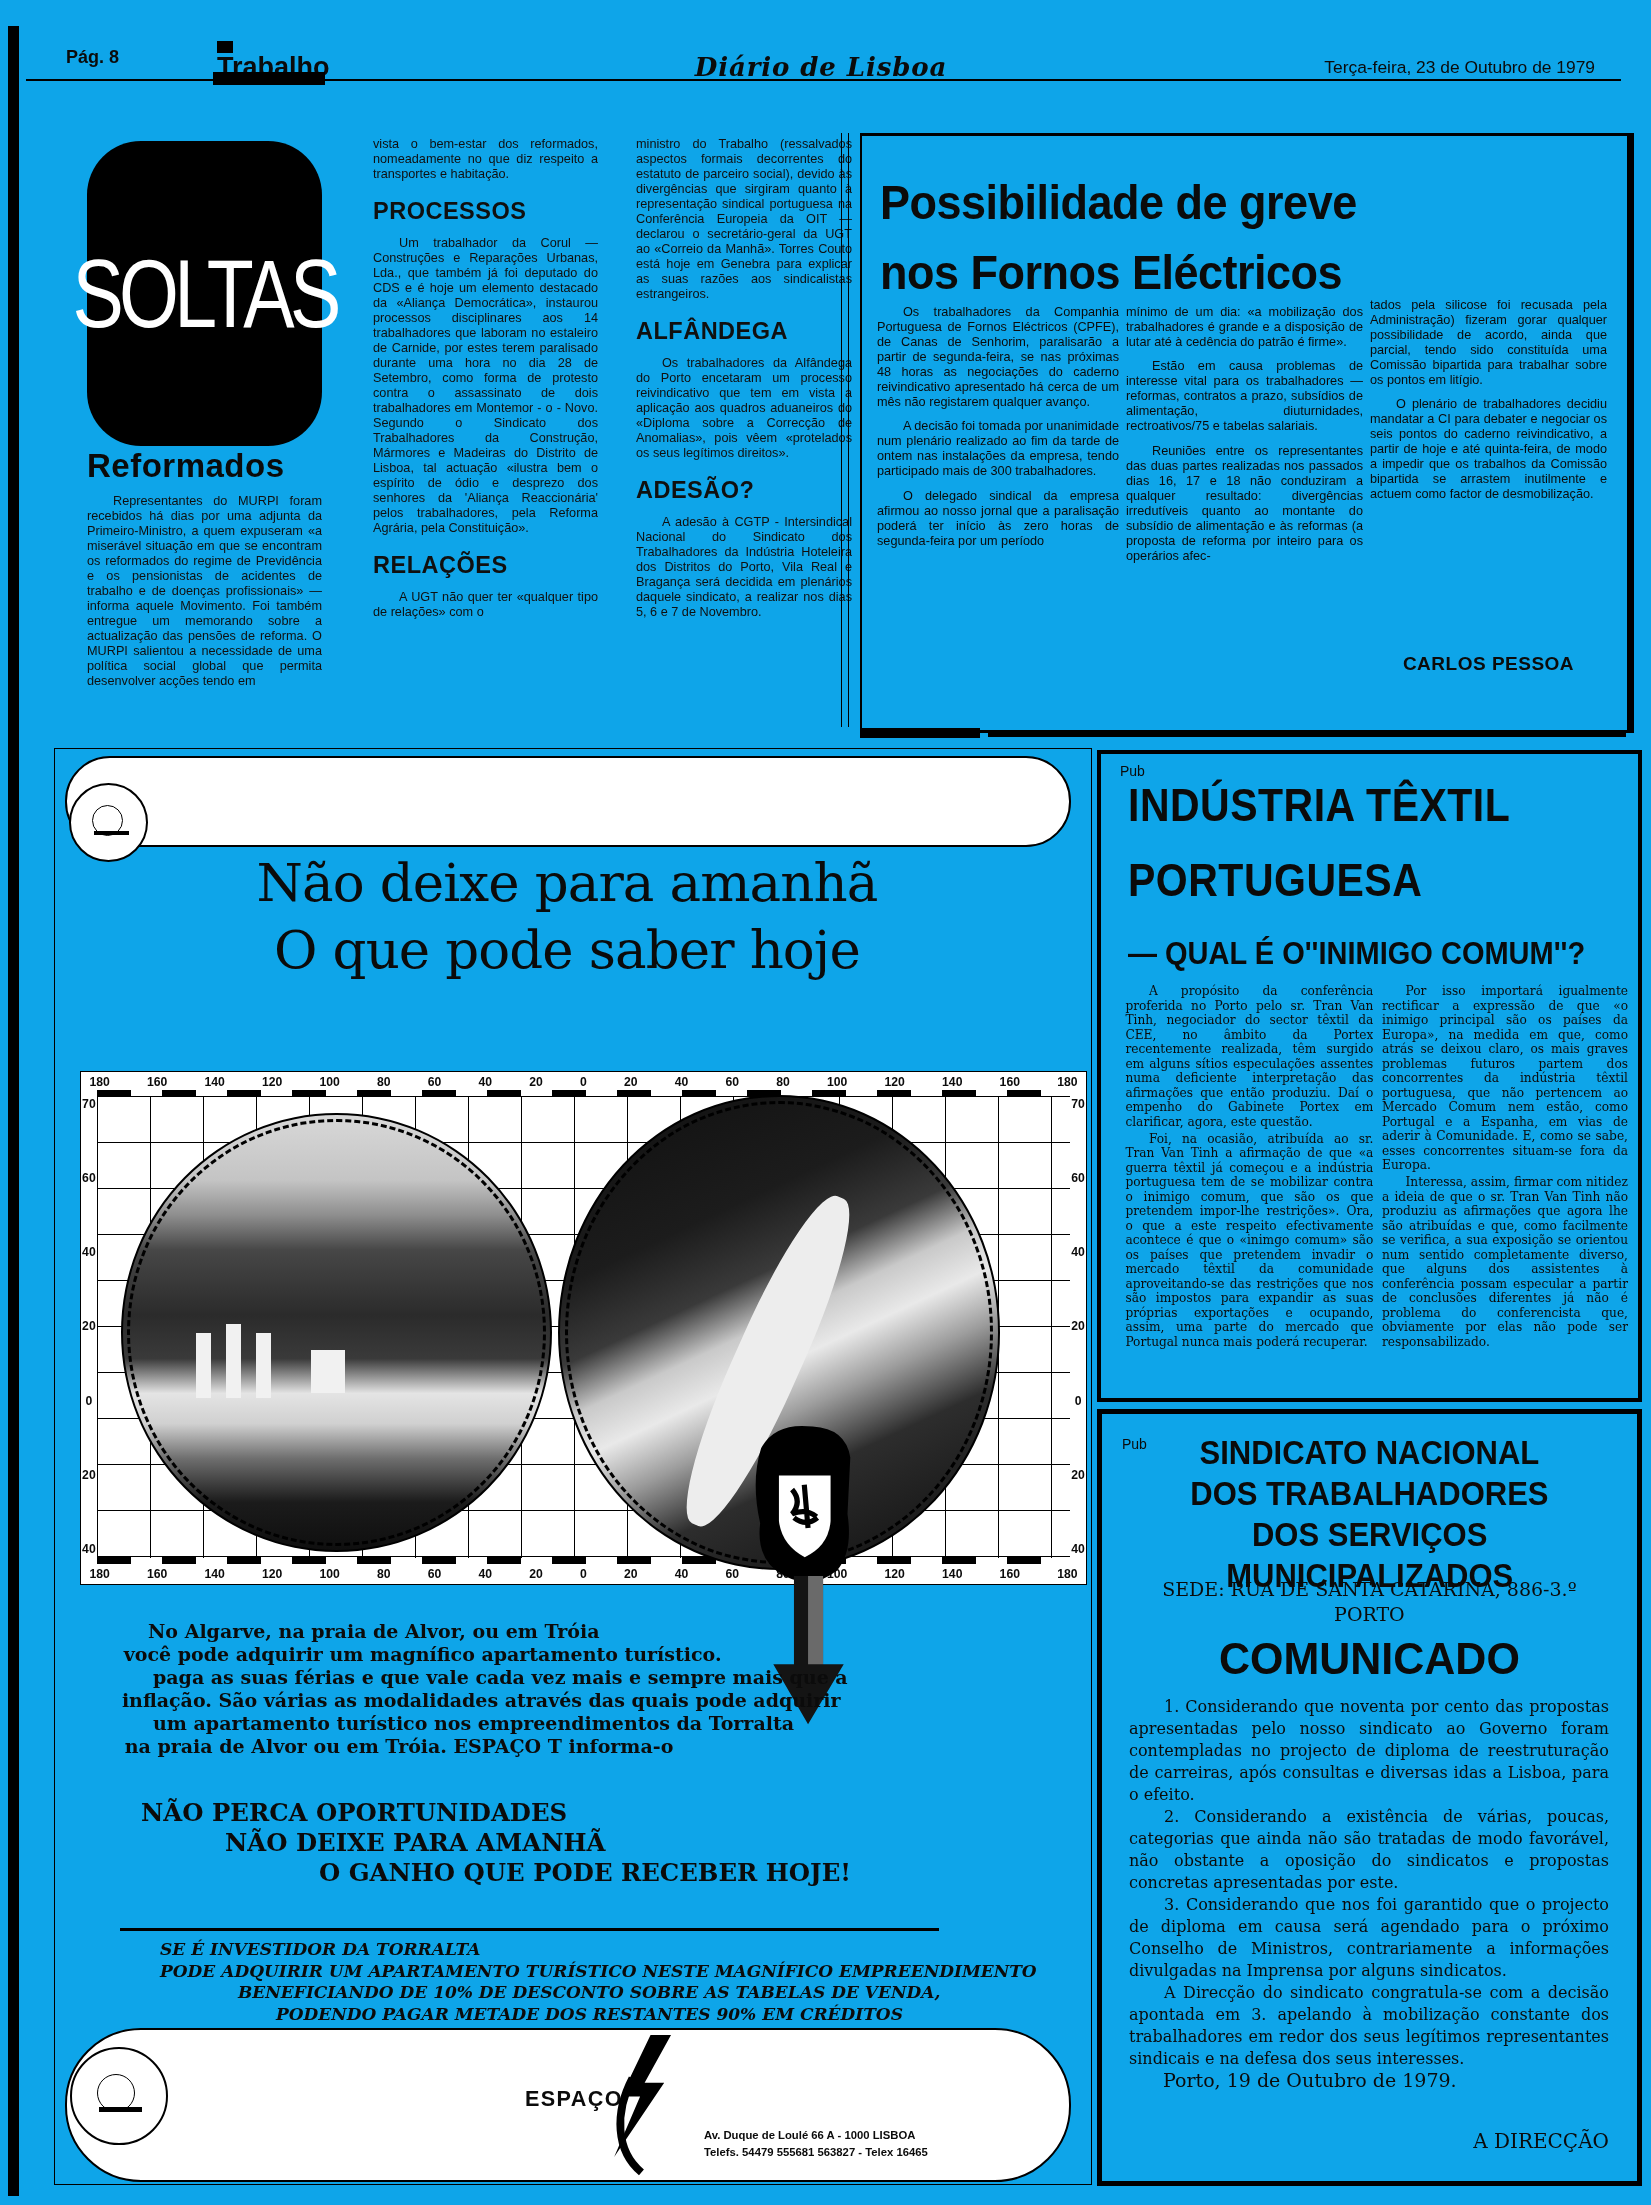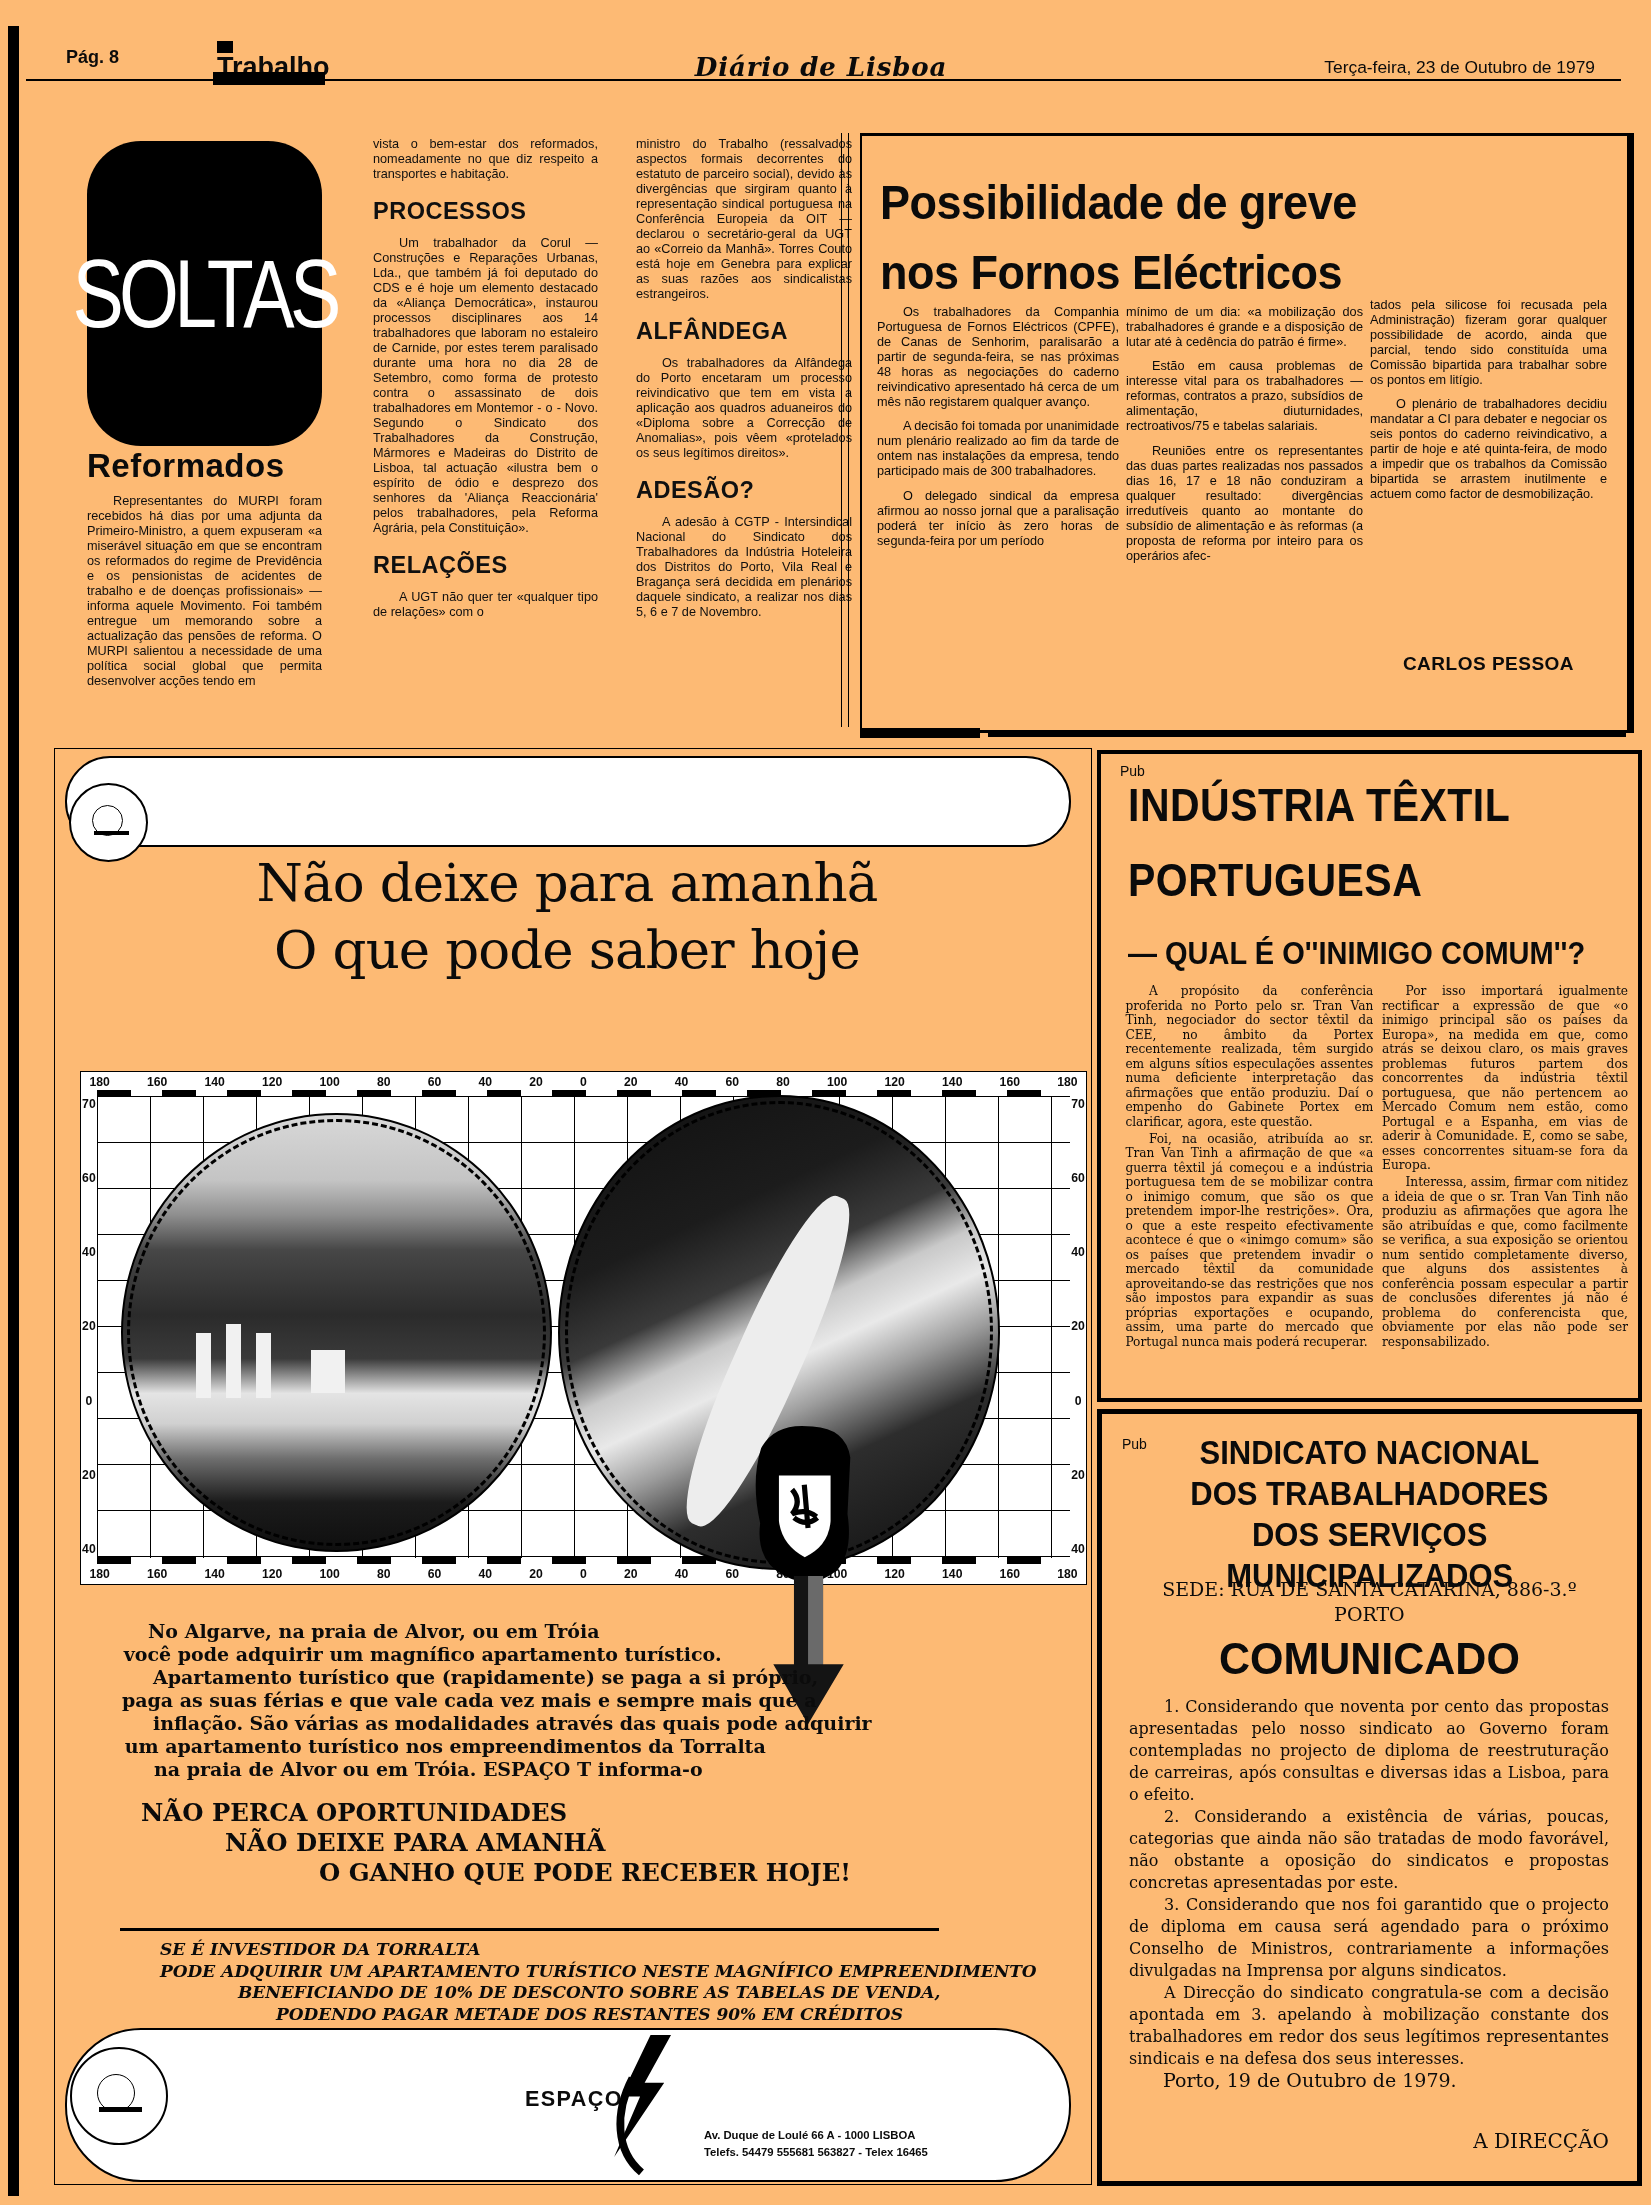--- a/index.html
+++ b/index.html
@@ -1,16 +1,16 @@
 <!DOCTYPE html>
 <html style="font-size:7.5px"><head>
 <meta charset="utf-8">
 <style>
   html,body{margin:0;padding:0;background:#e8e8e4;}
-  #page{position:relative;width:1652px;height:2205px;background:#fdba74;color:#0b0b0b;overflow:hidden;
+  #page{position:relative;width:1652px;height:2205px;background:#0ea5e9;color:#0b0b0b;overflow:hidden;
         font-family:"Liberation Sans",sans-serif;}
   .abs{position:absolute;}
   .bar{background:#000;position:absolute;}
   
   .hdr-pag{font:700 18px/19px "Liberation Sans",sans-serif;}
   .hdr-section{font:700 27px/28px "Liberation Sans",sans-serif;}
   .hdr-mast{font:italic 700 26px/28px "DejaVu Serif",serif;text-align:center;letter-spacing:0.9px;}
   .hdr-date{font:400 17.4px/19px "Liberation Sans",sans-serif;text-align:right;}
   
   .soltas-box{background:#000;border-radius:54px;display:flex;align-items:center;justify-content:center;}
@@ -270,21 +270,20 @@
     <path d="M30 60 Q8 130 28 220 Q18 300 80 332 Q142 362 192 320 Q226 280 214 200 L220 80 Q210 18 140 14 Q60 4 30 60 Z" fill="#000"></path>
     <path d="M68 118 L178 118 L178 215 Q174 268 123 292 Q74 266 68 215 Z" fill="#fff"></path>
     <path d="M96 148 q22 26 0 52 q30 -12 52 6 M100 208 q26 20 50 0 M122 138 l8 92" stroke="#000" stroke-width="11" fill="none"></path>
     <polygon points="100,332 162,332 162,520 206,520 130,648 56,520 100,520" fill="#141414"></polygon>
     <polygon points="130,332 162,332 162,520 130,520" fill="#6a6a6a"></polygon>
   </svg>
 
   <div class="ad-body" style="left:120px;top:1620px;width:807px;">
       <div class="ad-line">No Algarve, na praia de Alvor, ou em Tróia</div>
       <div class="ad-line">você pode adquirir um magnífico apartamento turístico.</div>
-      <div class="ad-line">Apartamento turístico que (rapidamente) se paga a si próprio,</div>
       <div class="ad-line">paga as suas férias e que vale cada vez mais e sempre mais que a</div>
       <div class="ad-line">inflação. São várias as modalidades através das quais pode adquirir</div>
       <div class="ad-line">um apartamento turístico nos empreendimentos da Torralta</div>
       <div class="ad-line">na praia de Alvor ou em Tróia.  ESPAÇO T informa-o</div>
     </div>
 
   <div class="ad-body" style="left:141px;top:1798px;width:845px;">
       <div class="slogan-line">NÃO PERCA OPORTUNIDADES</div>
       <div class="slogan-line">NÃO DEIXE PARA AMANHÃ</div>
       <div class="slogan-line">O GANHO QUE PODE RECEBER HOJE!</div>

